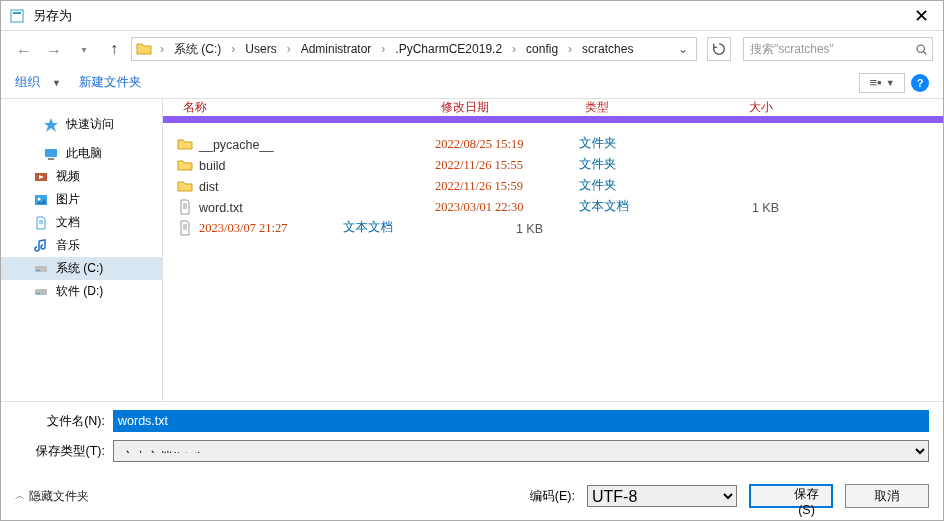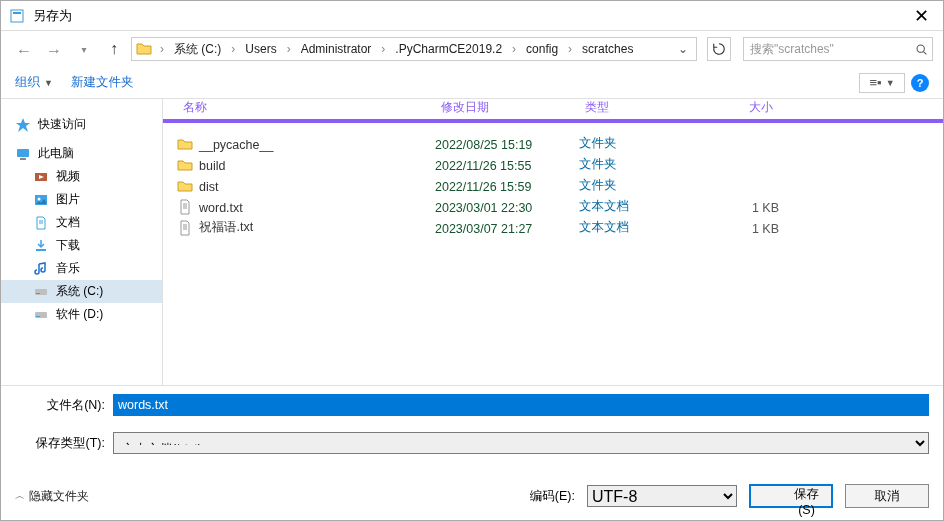--- a/index.html
+++ b/index.html
@@ -86,21 +86,21 @@
   .toolbar {
     height: 32px;
     display: flex;
     align-items: center;
     padding: 0 14px;
     gap: 18px;
     border-bottom: 1px solid #e0e0e0;
     color: #1a6dd1;
     font-size: 12.5px;
   }
-  .toolbar .tool { display: flex; align-items: center; gap: 4px; cursor: pointer; }
+  .toolbar .tool { display: flex; align-items: center; gap: 12px; cursor: pointer; }
   .toolbar .chev { font-size: 9px; color: #555; }
   .toolbar .spacer { flex: 1; }
   .toolbar .right-ctrl {
     display: flex; align-items: center; gap: 6px;
     color: #555;
   }
   .view-btn {
     width: 46px; height: 20px;
     border: 1px solid #ccc;
     display: flex; align-items: center; justify-content: center;
@@ -130,66 +130,66 @@
     overflow-y: auto;
   }
   .sb-item {
     display: flex;
     align-items: center;
     gap: 7px;
     padding: 3px 10px 3px 18px;
     cursor: pointer;
     white-space: nowrap;
   }
-  .sb-item.top { padding-left: 14px; margin-top: 6px; }
+  .sb-item.top { padding-left: 14px; margin-top: 6px; margin-left: 28px; }
   .sb-item.sub { padding-left: 32px; }
   .sb-item.selected { background: #d8e6f2; }
   .sb-icon { width: 16px; height: 16px; flex-shrink: 0; }
   .filearea {
     flex: 1;
     display: flex;
     flex-direction: column;
     overflow: hidden;
   }
   .cols {
     height: 24px;
     display: flex;
     align-items: flex-start;
-    border-bottom: 4px solid #8b5cf6;
+    border-bottom: 7px solid #8b5cf6;
     font-size: 12px;
-    color: #8b5cf6;
+    color: #b91c1c;
     padding-left: 14px;
   }
   .col { padding: 0 6px; }
   .col.name { width: 258px; }
   .col.date { width: 144px; }
   .col.type { width: 120px; }
   .col.size { width: 80px; text-align: right; font-family: Liberation Serif, serif; }
   .filelist { flex: 1; padding-top: 8px; padding-left: 8px; }
   .row {
     display: flex;
     align-items: flex-end;
     height: 21px;
     padding-left: 6px;
     font-size: 12.5px;
     color: #333;
   }
   .row .fico { width: 16px; height: 16px; margin-right: 6px; flex-shrink: 0; }
   .row .rname { width: 236px; }
-  .row .rdate { width: 144px; color: #14532d; }
+  .row .rdate { width: 144px; color: #c2410c; font-family: Liberation Serif, serif; }
   .row .rtype { width: 120px; color: #0369a1; }
   .row .rsize { width: 80px; text-align: right; color: #555; }
   .bottom-form {
     padding: 8px 14px 4px 14px;
     border-top: 1px solid #e0e0e0;
   }
   .form-row {
     display: flex;
     align-items: center;
-    margin-bottom: 16px;
+    margin-bottom: 8px;
     gap: 8px;
   }
   .form-label { width: 90px; text-align: right; font-size: 12.5px; }
   .form-row input, .form-row select {
     flex: 1;
     height: 22px;
     border: 1px solid #7a7a7a;
     padding: 8px 4px;
     font-size: 12.5px;
     font-family: inherit;
@@ -352,29 +352,20 @@
     </div>
     <div class="sb-item sub">
       <span class="sb-icon">
         <svg viewBox="0 0 16 16" width="16" height="16">
             <path d="M4 2 h6 l2 2 v10 h-8 z" fill="#fff" stroke="#3ea3e6"></path>
             <line x1="6" y1="6" x2="10" y2="6" stroke="#3ea3e6"></line>
             <line x1="6" y1="8" x2="10" y2="8" stroke="#3ea3e6"></line>
           </svg>
       </span>
       <span>文档</span>
-    </div>
-    <div class="sb-item sub">
-      <span class="sb-icon">
-        <svg viewBox="0 0 16 16" width="16" height="16">
-            <path d="M8 2 v7 M5 6 l3 3 l3 -3" fill="none" stroke="#3ea3e6" stroke-width="1.5"></path>
-            <rect x="3" y="11" width="10" height="2" fill="#3ea3e6"></rect>
-          </svg>
-      </span>
-      <span>下载</span>
     </div>
     <div class="sb-item sub">
       <span class="sb-icon">
         <svg viewBox="0 0 16 16" width="16" height="16">
             <path d="M6 3 v8 a2 2 0 1 1 -2 -2" fill="none" stroke="#1e6fc9" stroke-width="1.5"></path>
             <path d="M6 3 l6 -1 v7 a2 2 0 1 1 -2 -2" fill="none" stroke="#1e6fc9" stroke-width="1.5"></path>
           </svg>
       </span>
       <span>音乐</span>
     </div>
@@ -455,21 +446,20 @@
         </div>
         <div class="row">
           <span class="fico">
             <svg viewBox="0 0 16 16" width="16" height="16">
               <path d="M4 1 h6 l2 2 v12 h-8 z" fill="#fff" stroke="#999"></path>
               <line x1="6" y1="5" x2="10" y2="5" stroke="#999"></line>
               <line x1="6" y1="7" x2="10" y2="7" stroke="#999"></line>
               <line x1="6" y1="9" x2="10" y2="9" stroke="#999"></line>
             </svg>
           </span>
-          <span class="rname">祝福语.txt</span>
           <span class="rdate">2023/03/07 21:27</span>
           <span class="rtype">文本文档</span>
           <span class="rsize">1 KB</span>
         </div>
       </div>
   </div>
 </div>
 
 <div class="bottom-form">
   <div class="form-row">

